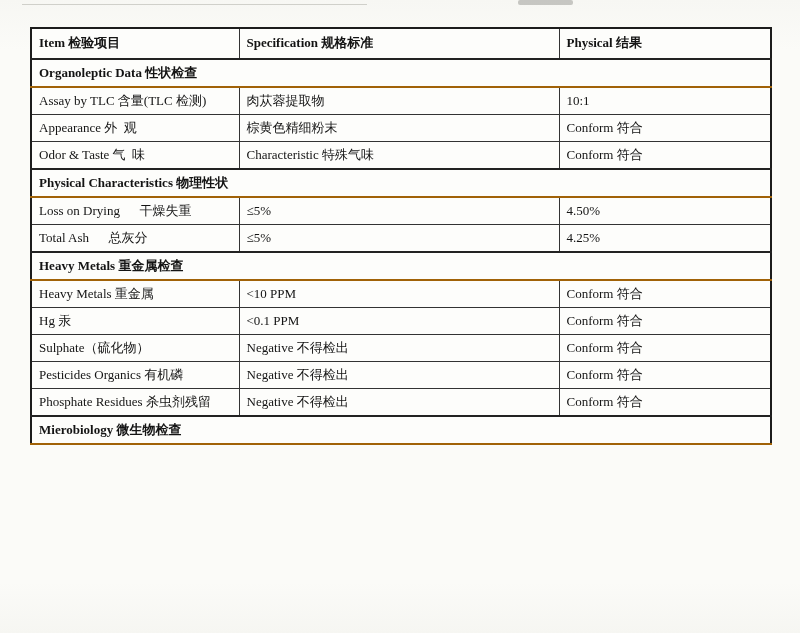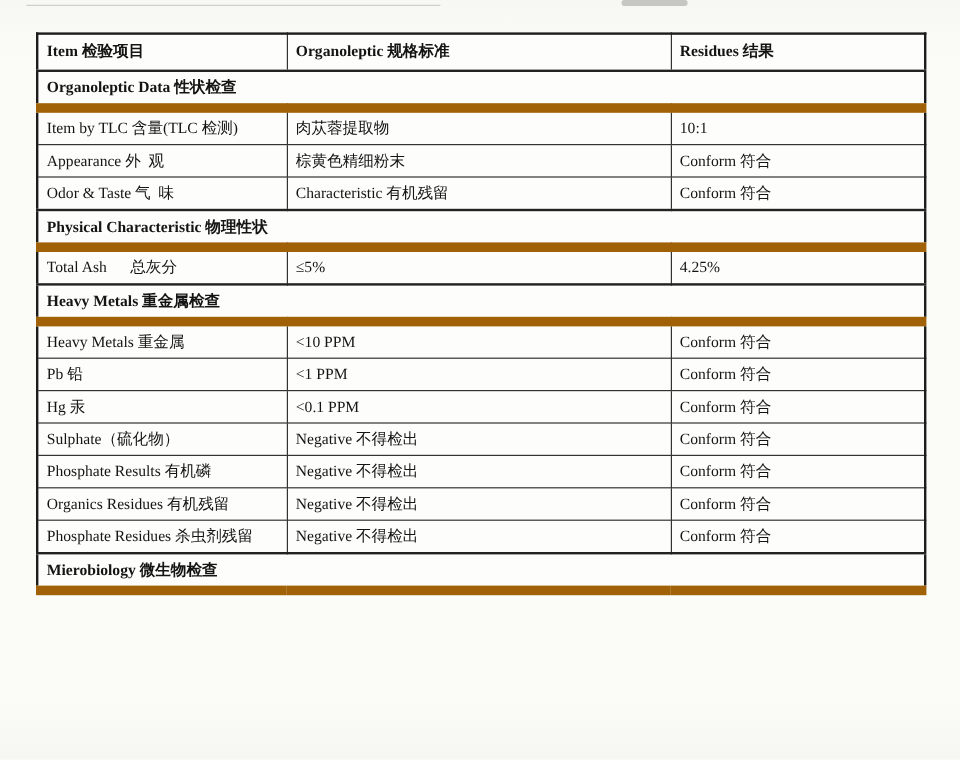--- a/index.html
+++ b/index.html
@@ -67,21 +67,21 @@
     border-bottom: 2px solid #222;
   }
   .coa-table tr.data-row td {
     height: 26px;
     font-weight: 400;
   }
   .coa-table tr.section-row td {
     height: 26px;
     font-weight: 700;
     border-top: 2px solid #222;
-    border-bottom: 8px solid #a16207;
+    border-bottom: 2px solid #a16207;
   }
   .col-item   { width: 208px; }
   .col-spec   { width: 320px; }
   .col-result { width: 212px; }
 </style>
 </head>
 <body>
 
 <div class="page">
   <div class="artifact-line"></div>
@@ -89,81 +89,76 @@
 
   <table class="coa-table">
     <colgroup>
       <col class="col-item">
       <col class="col-spec">
       <col class="col-result">
     </colgroup>
     <thead>
       <tr>
         <th>Item 检验项目</th>
-        <th>Organoleptic 规格标准</th>
-        <th>Residues 结果</th>
+        <th>Specification 规格标准</th>
+        <th>Physical 结果</th>
       </tr>
     </thead>
     <tbody>
         <tr class="section-row">
           <td colspan="3">Organoleptic Data 性状检查</td>
         </tr>
         <tr class="data-row">
-          <td class="col-item">Item by TLC 含量(TLC 检测)</td>
+          <td class="col-item">Assay by TLC 含量(TLC 检测)</td>
           <td class="col-spec">肉苁蓉提取物</td>
           <td class="col-result">10:1</td>
         </tr>
         <tr class="data-row">
           <td class="col-item">Appearance 外 观</td>
           <td class="col-spec">棕黄色精细粉末</td>
           <td class="col-result">Conform 符合</td>
         </tr>
         <tr class="data-row">
           <td class="col-item">Odor &amp; Taste 气 味</td>
-          <td class="col-spec">Characteristic 有机残留</td>
+          <td class="col-spec">Characteristic 特殊气味</td>
           <td class="col-result">Conform 符合</td>
         </tr>
         <tr class="section-row">
-          <td colspan="3">Physical Characteristic 物理性状</td>
+          <td colspan="3">Physical Characteristics 物理性状</td>
+        </tr>
+        <tr class="data-row">
+          <td class="col-item">Loss on Drying  干燥失重</td>
+          <td class="col-spec">≤5%</td>
+          <td class="col-result">4.50%</td>
         </tr>
         <tr class="data-row">
           <td class="col-item">Total Ash  总灰分</td>
           <td class="col-spec">≤5%</td>
           <td class="col-result">4.25%</td>
         </tr>
         <tr class="section-row">
           <td colspan="3">Heavy Metals 重金属检查</td>
         </tr>
         <tr class="data-row">
           <td class="col-item">Heavy Metals 重金属</td>
           <td class="col-spec">&lt;10 PPM</td>
           <td class="col-result">Conform 符合</td>
         </tr>
         <tr class="data-row">
-          <td class="col-item">Pb 铅</td>
-          <td class="col-spec">&lt;1 PPM</td>
-          <td class="col-result">Conform 符合</td>
-        </tr>
-        <tr class="data-row">
           <td class="col-item">Hg 汞</td>
           <td class="col-spec">&lt;0.1 PPM</td>
           <td class="col-result">Conform 符合</td>
         </tr>
         <tr class="data-row">
           <td class="col-item">Sulphate（硫化物）</td>
           <td class="col-spec">Negative 不得检出</td>
           <td class="col-result">Conform 符合</td>
         </tr>
         <tr class="data-row">
-          <td class="col-item">Phosphate Results 有机磷</td>
-          <td class="col-spec">Negative 不得检出</td>
-          <td class="col-result">Conform 符合</td>
-        </tr>
-        <tr class="data-row">
-          <td class="col-item">Organics Residues 有机残留</td>
+          <td class="col-item">Pesticides Organics 有机磷</td>
           <td class="col-spec">Negative 不得检出</td>
           <td class="col-result">Conform 符合</td>
         </tr>
         <tr class="data-row">
           <td class="col-item">Phosphate Residues 杀虫剂残留</td>
           <td class="col-spec">Negative 不得检出</td>
           <td class="col-result">Conform 符合</td>
         </tr>
         <tr class="section-row">
           <td colspan="3">Mierobiology 微生物检查</td>

